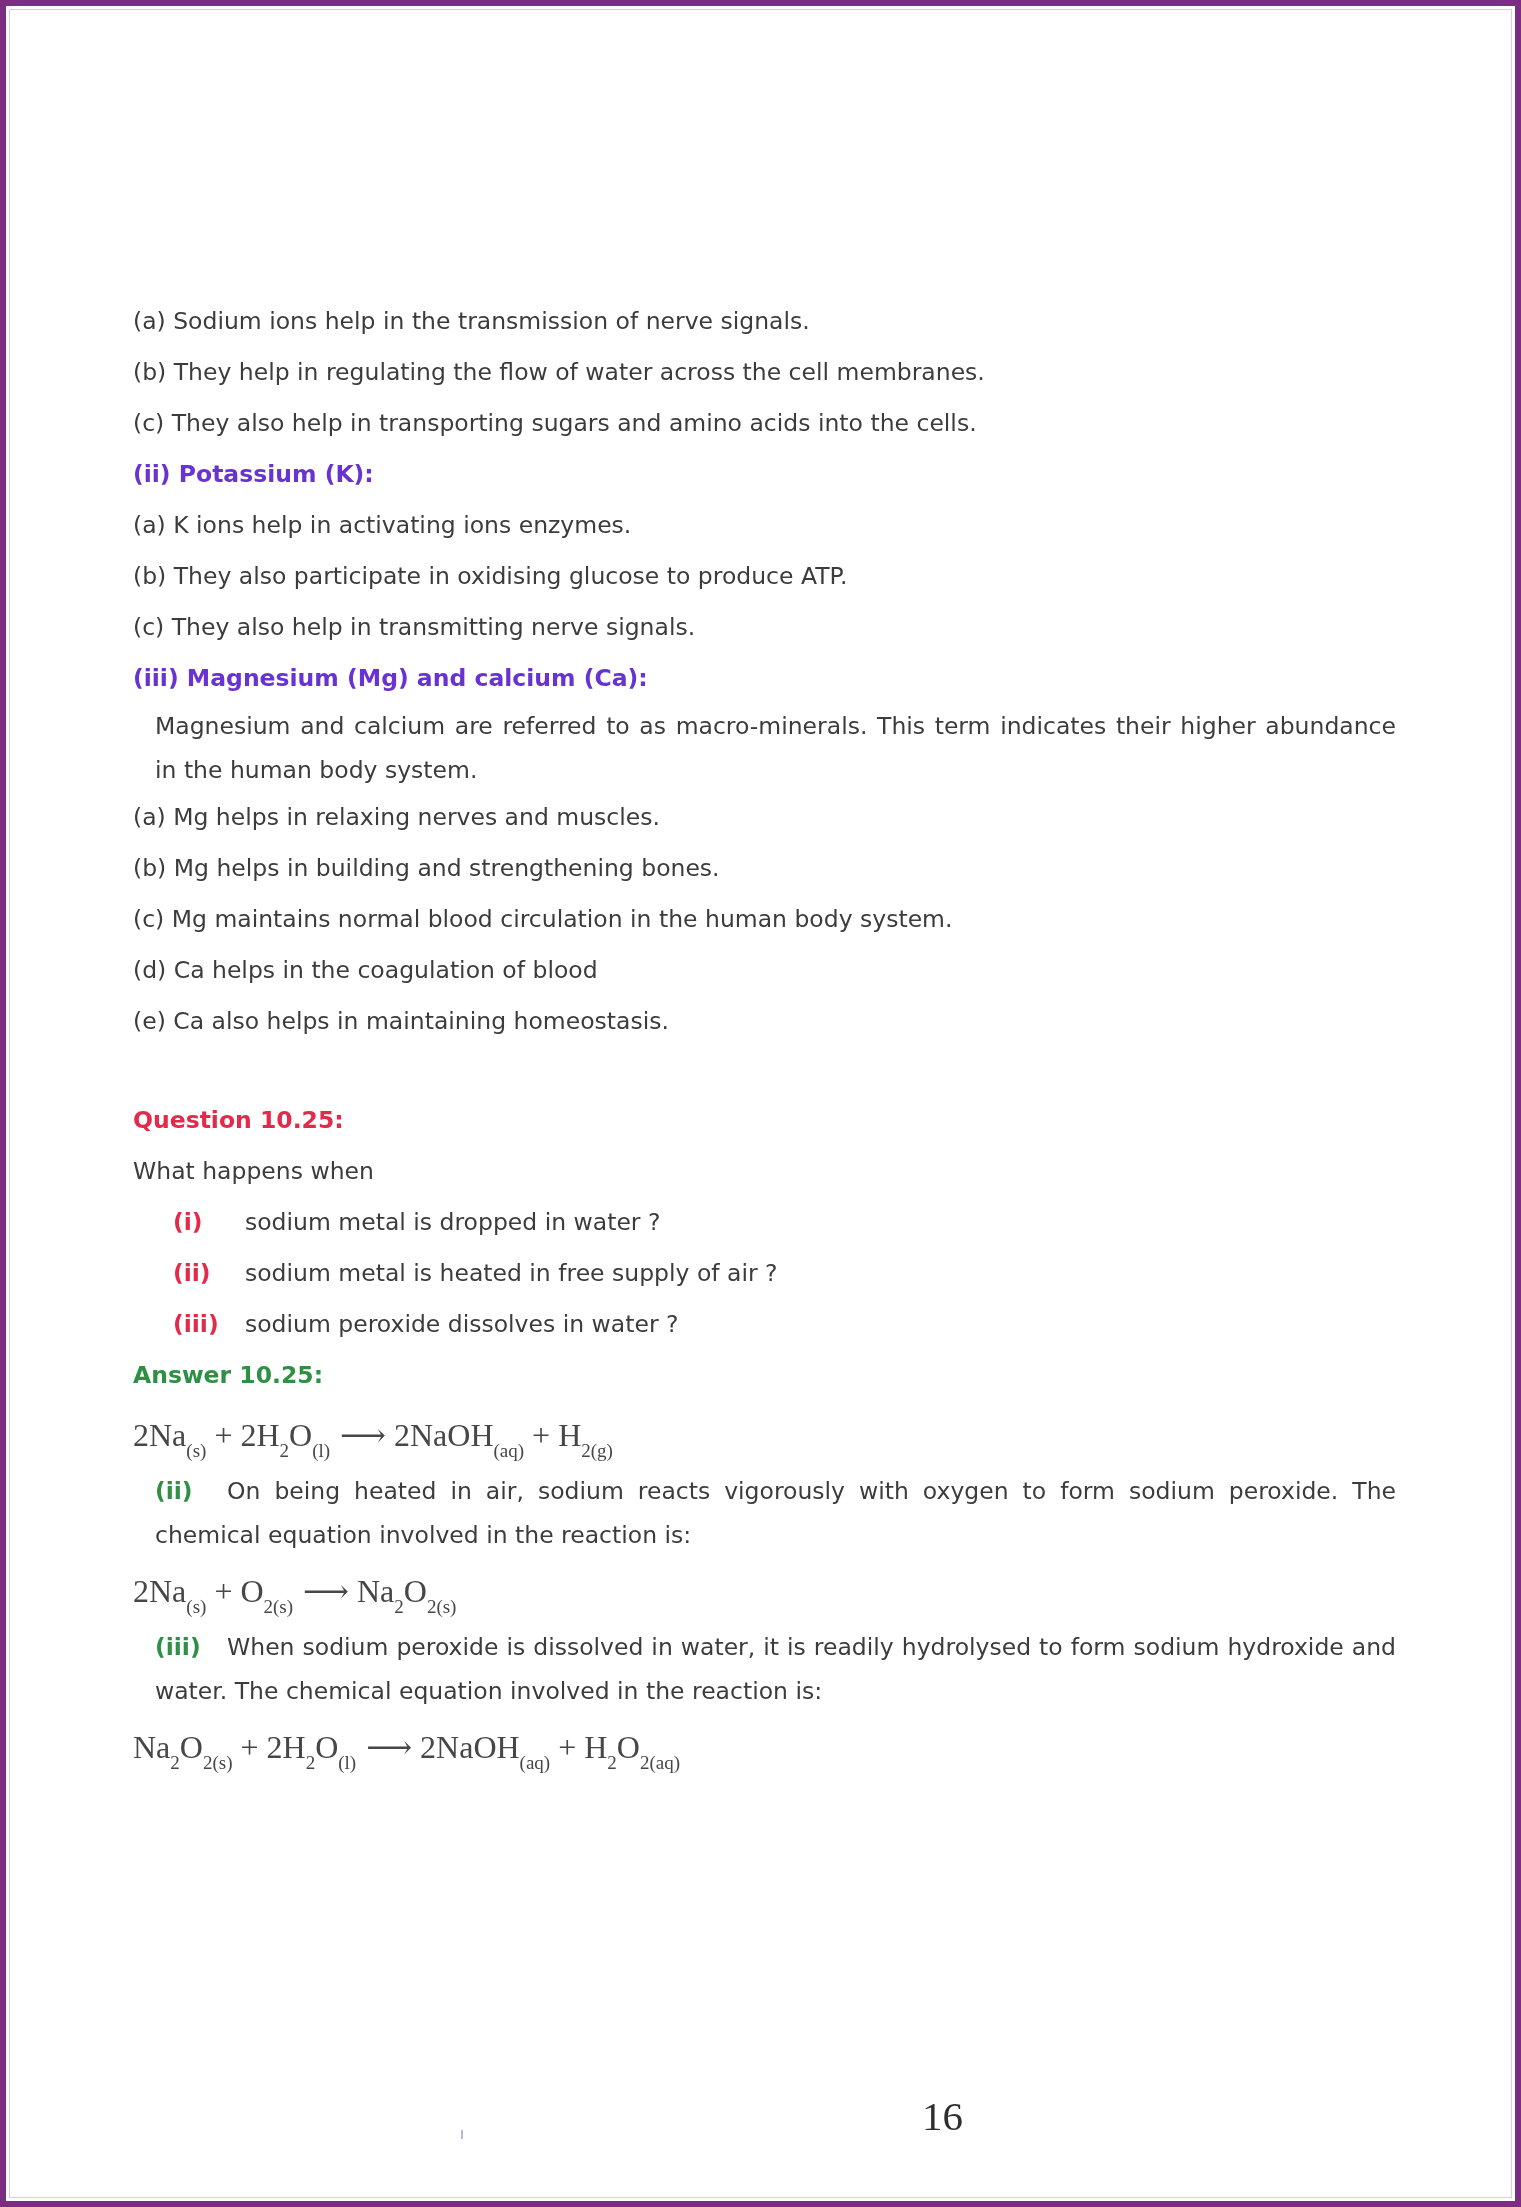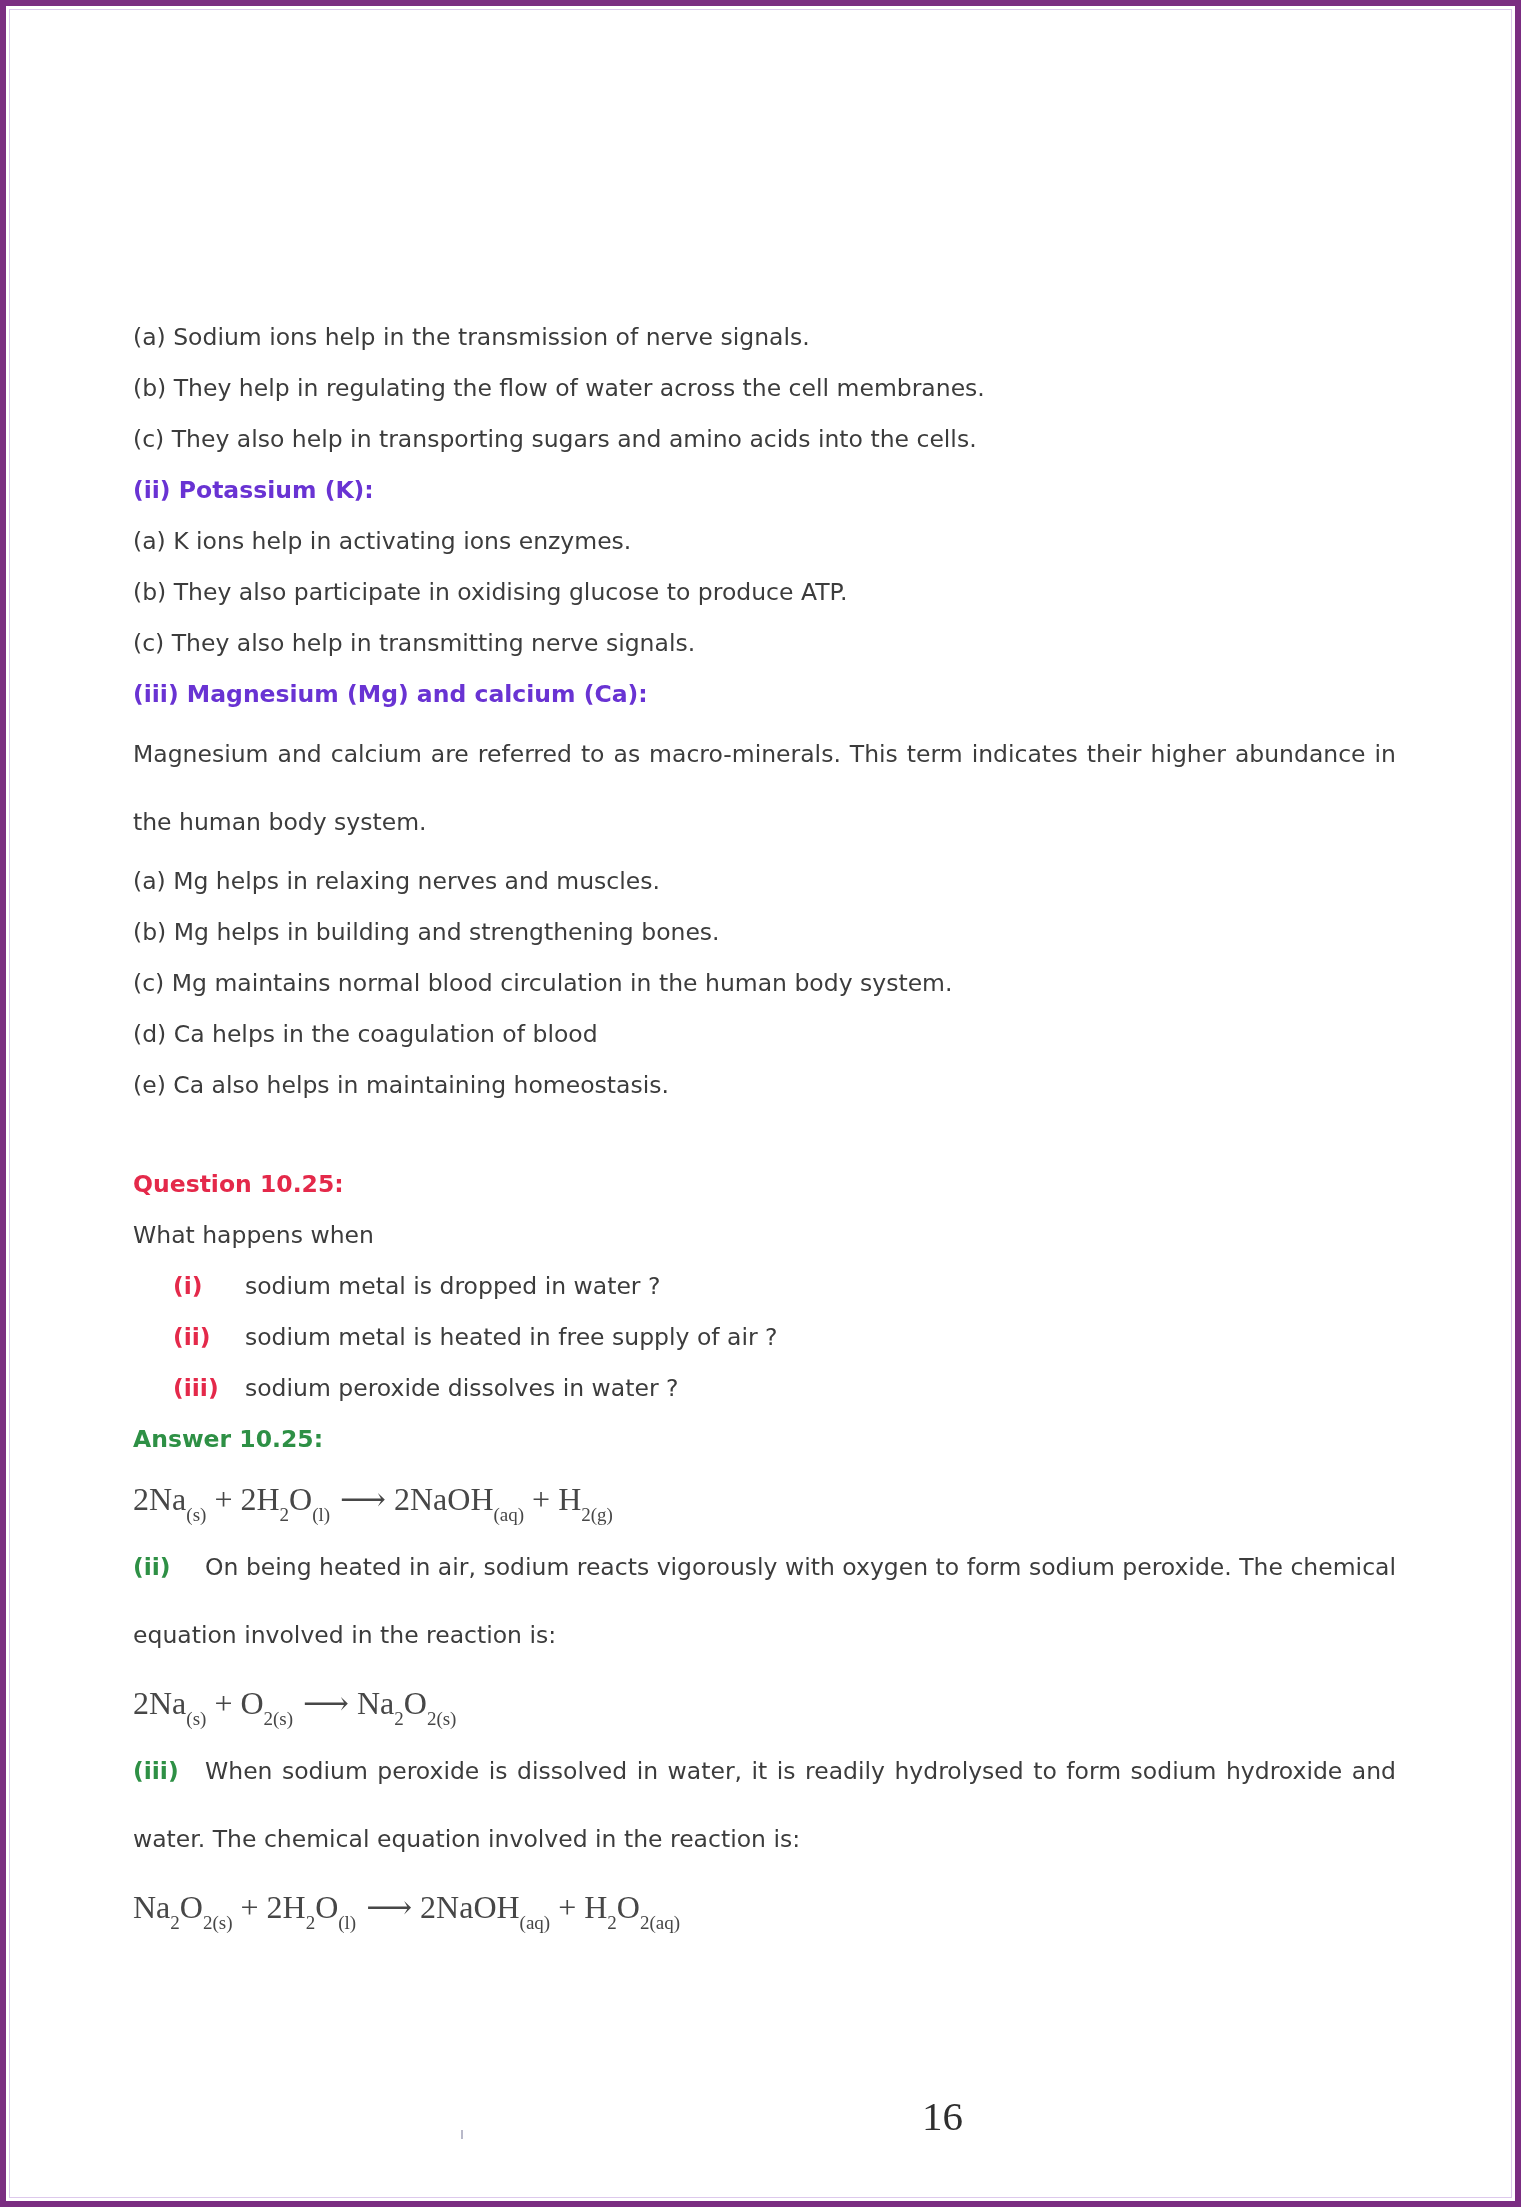--- a/index.html
+++ b/index.html
@@ -10,25 +10,25 @@
   }
   .outer-border{
     position:absolute;inset:0;border:6px solid #7b2d82;box-sizing:border-box;
     background:transparent;pointer-events:none;
   }
   .inner-border{
     position:absolute;inset:9px;border:1px solid #ddc9ec;box-sizing:border-box;
     pointer-events:none;
   }
   .content{
-    position:absolute;left:133px;top:312px;width:1263px;
+    position:absolute;left:133px;top:296px;width:1263px;
     font-size:23.5px;color:#3c3c3c;
   }
   .line{line-height:51px;white-space:nowrap;}
-  .para{line-height:68px;text-align:justify;}
+  .para{line-height:44px;text-align:justify;margin-left:22px;}
   .heading-purple{line-height:51px;font-weight:bold;color:#6933d3;}
   .heading-red{line-height:51px;font-weight:bold;color:#e4294a;margin-top:48px;}
   .heading-green{line-height:51px;font-weight:bold;color:#2e9045;}
   .q-item{line-height:51px;margin-left:40px;}
   .marker{display:inline-block;width:72px;font-weight:bold;}
   .marker-red{color:#e4294a;}
   .marker-green{color:#2e9045;}
   .eq-row{
     height:64px;line-height:64px;margin:2px 0;
     font-family:"Liberation Serif","DejaVu Serif",serif;

